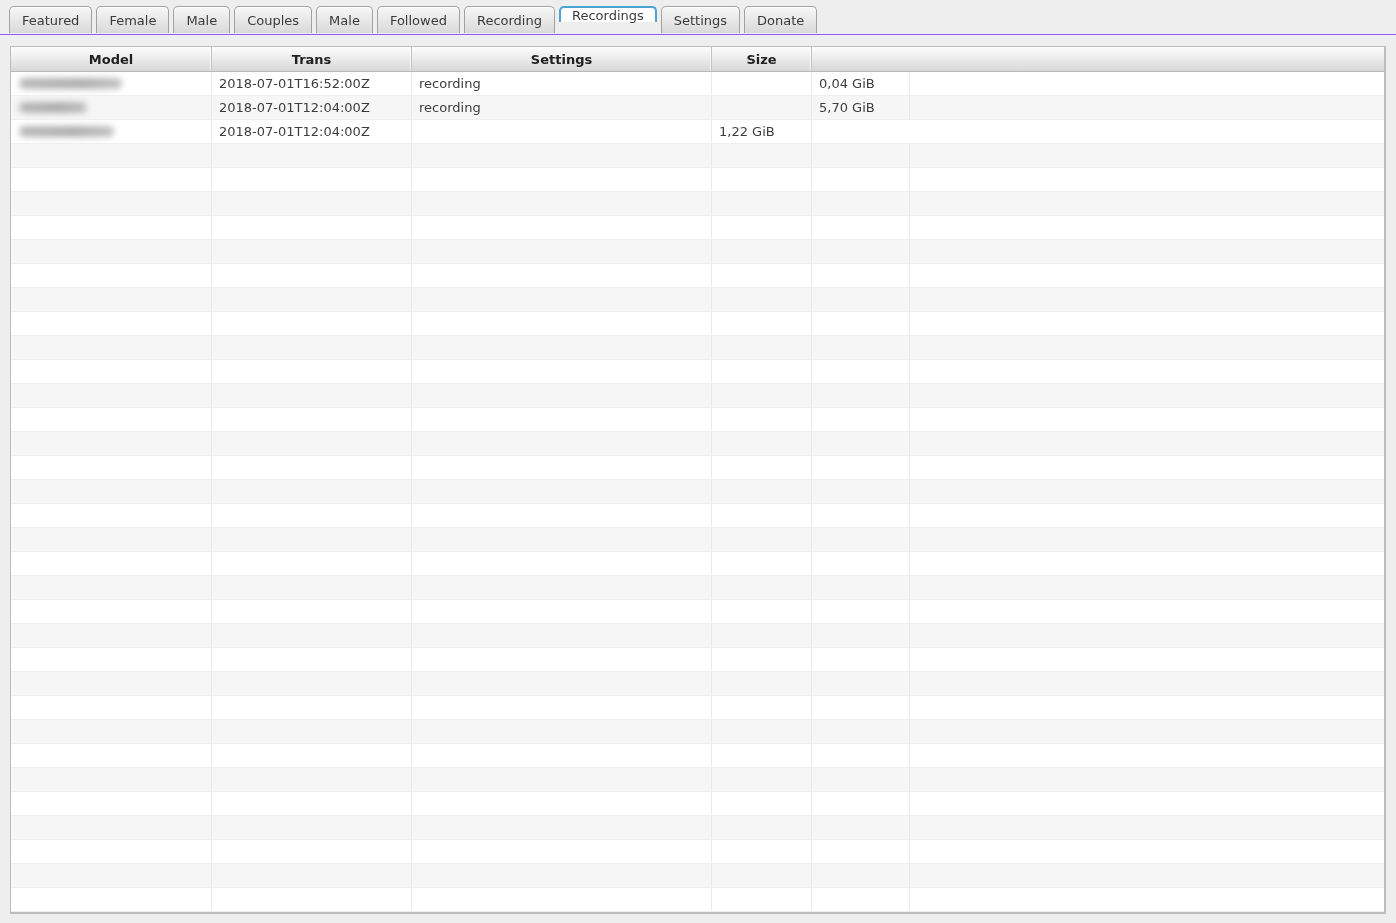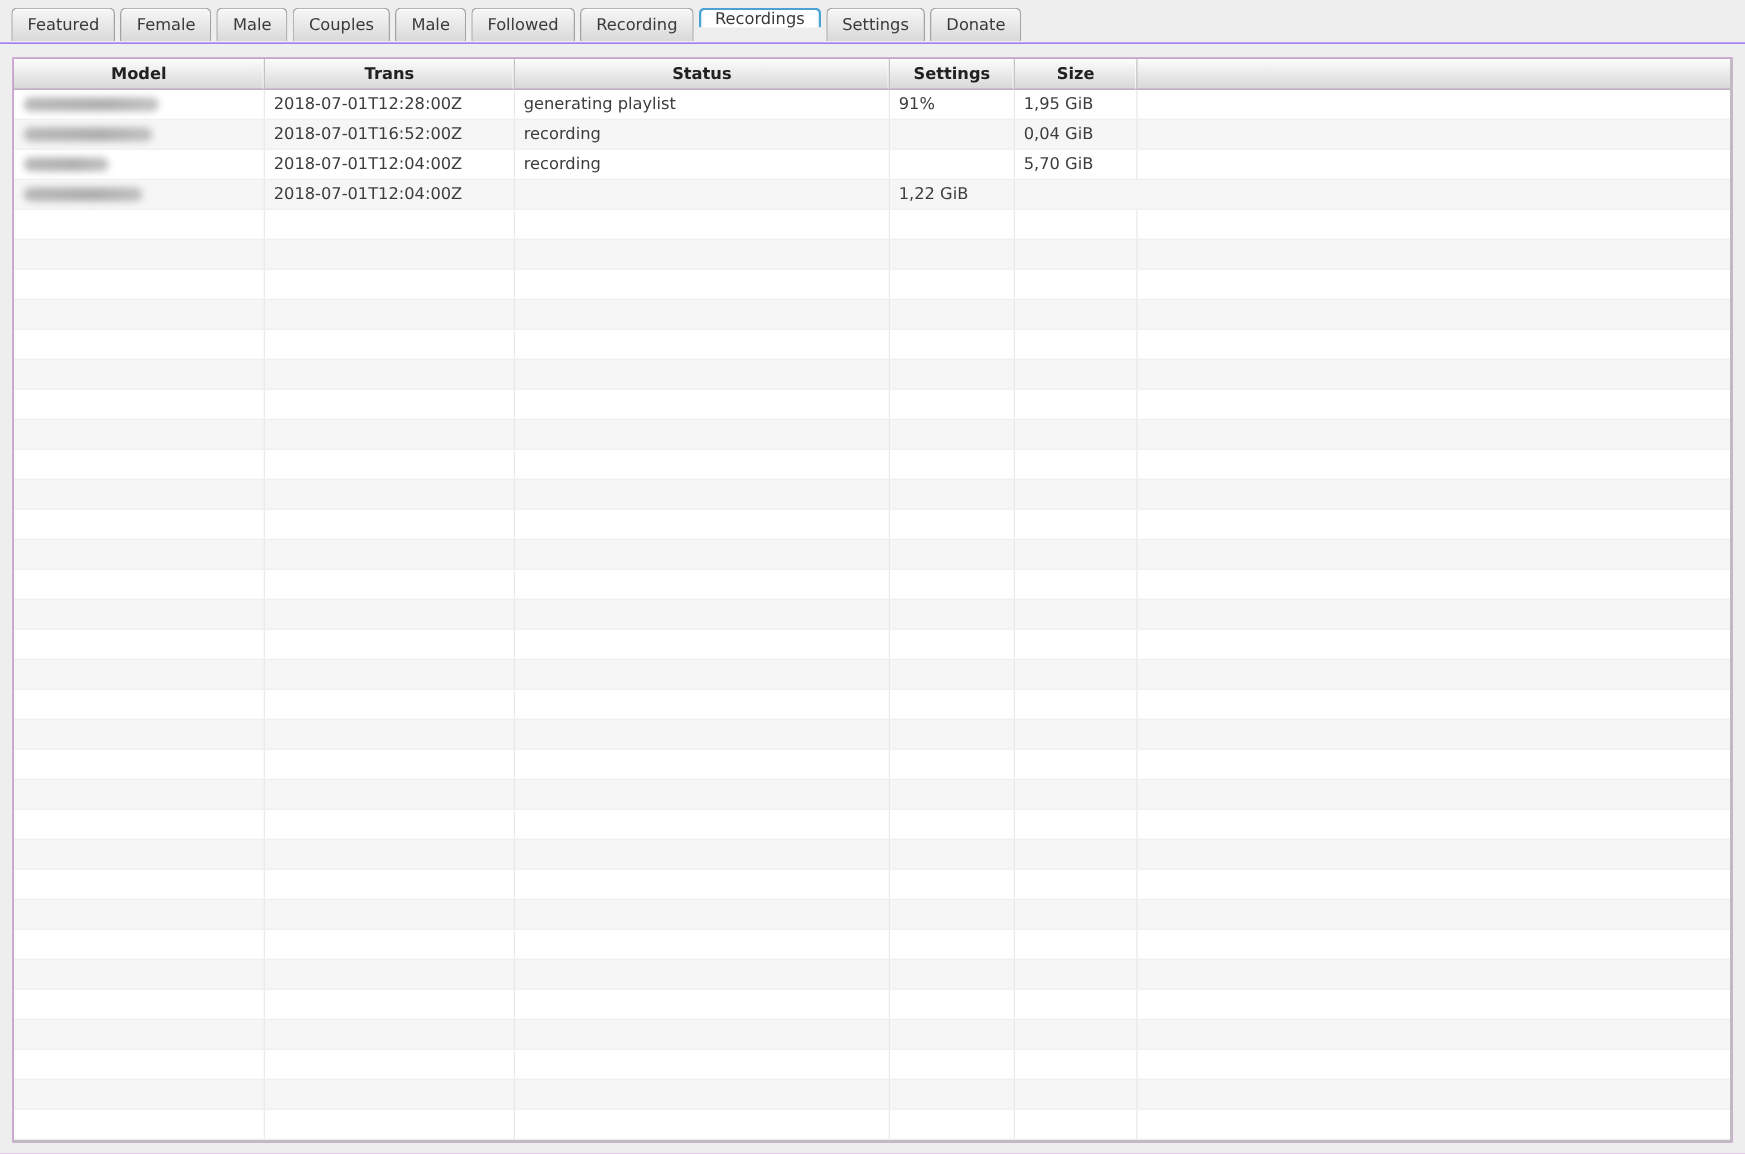--- a/index.html
+++ b/index.html
@@ -131,38 +131,27 @@
     <div class="tab">
         <span>Donate</span>
       </div>
   </div>
 
   <div class="table-outer">
 
     <div class="thead grid-row">
       <div class="hcell">Model</div>
       <div class="hcell">Trans</div>
-      <div class="hcell">Status</div>
       <div class="hcell">Settings</div>
       <div class="hcell">Size</div>
       <div class="hcell"></div>
     </div>
 
     <div class="tbody">
 
-      <div class="trow grid-row">
-        <div class="cell">
-            <div class="blob w0"></div>
-          </div>
-        <div class="cell">2018-07-01T12:28:00Z</div>
-        <div class="cell">generating playlist</div>
-        <div class="cell">91%</div>
-        <div class="cell">1,95 GiB</div>
-        <div class="cell"></div>
-      </div>
 
       <div class="trow grid-row">
         <div class="cell">
             <div class="blob w1"></div>
           </div>
         <div class="cell">2018-07-01T16:52:00Z</div>
         <div class="cell">recording</div>
         <div class="cell"></div>
         <div class="cell">0,04 GiB</div>
         <div class="cell"></div>

